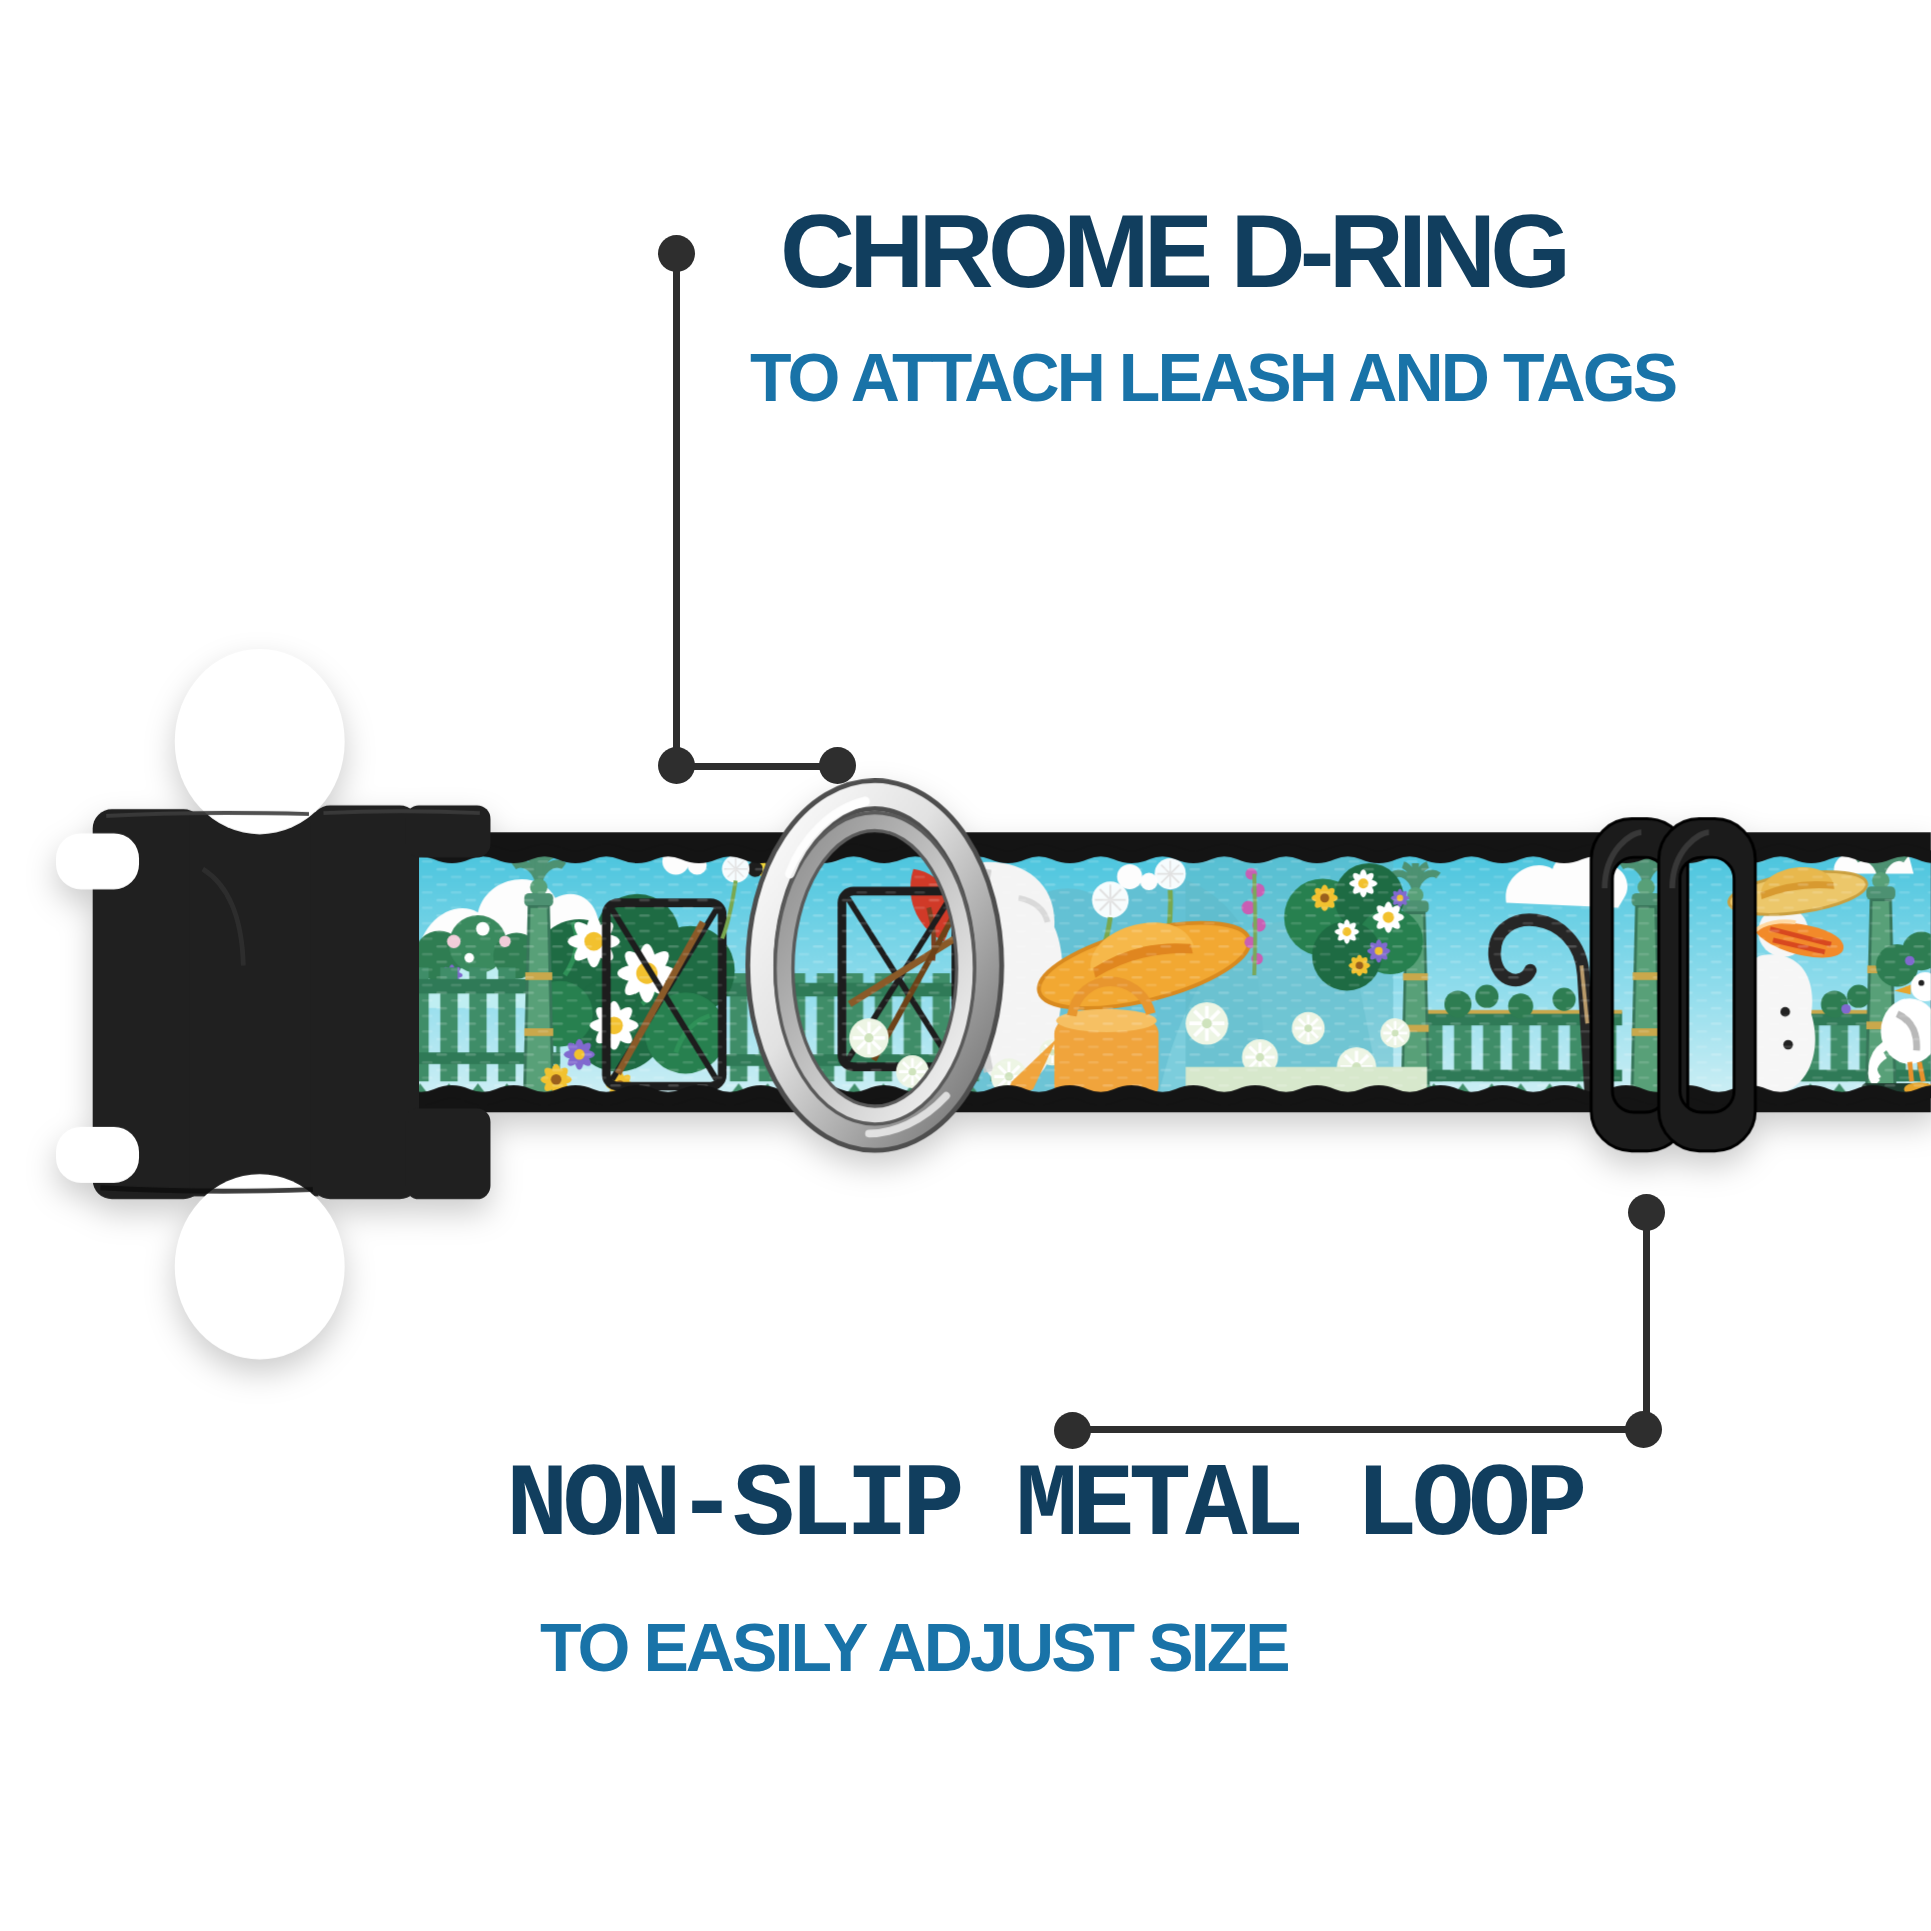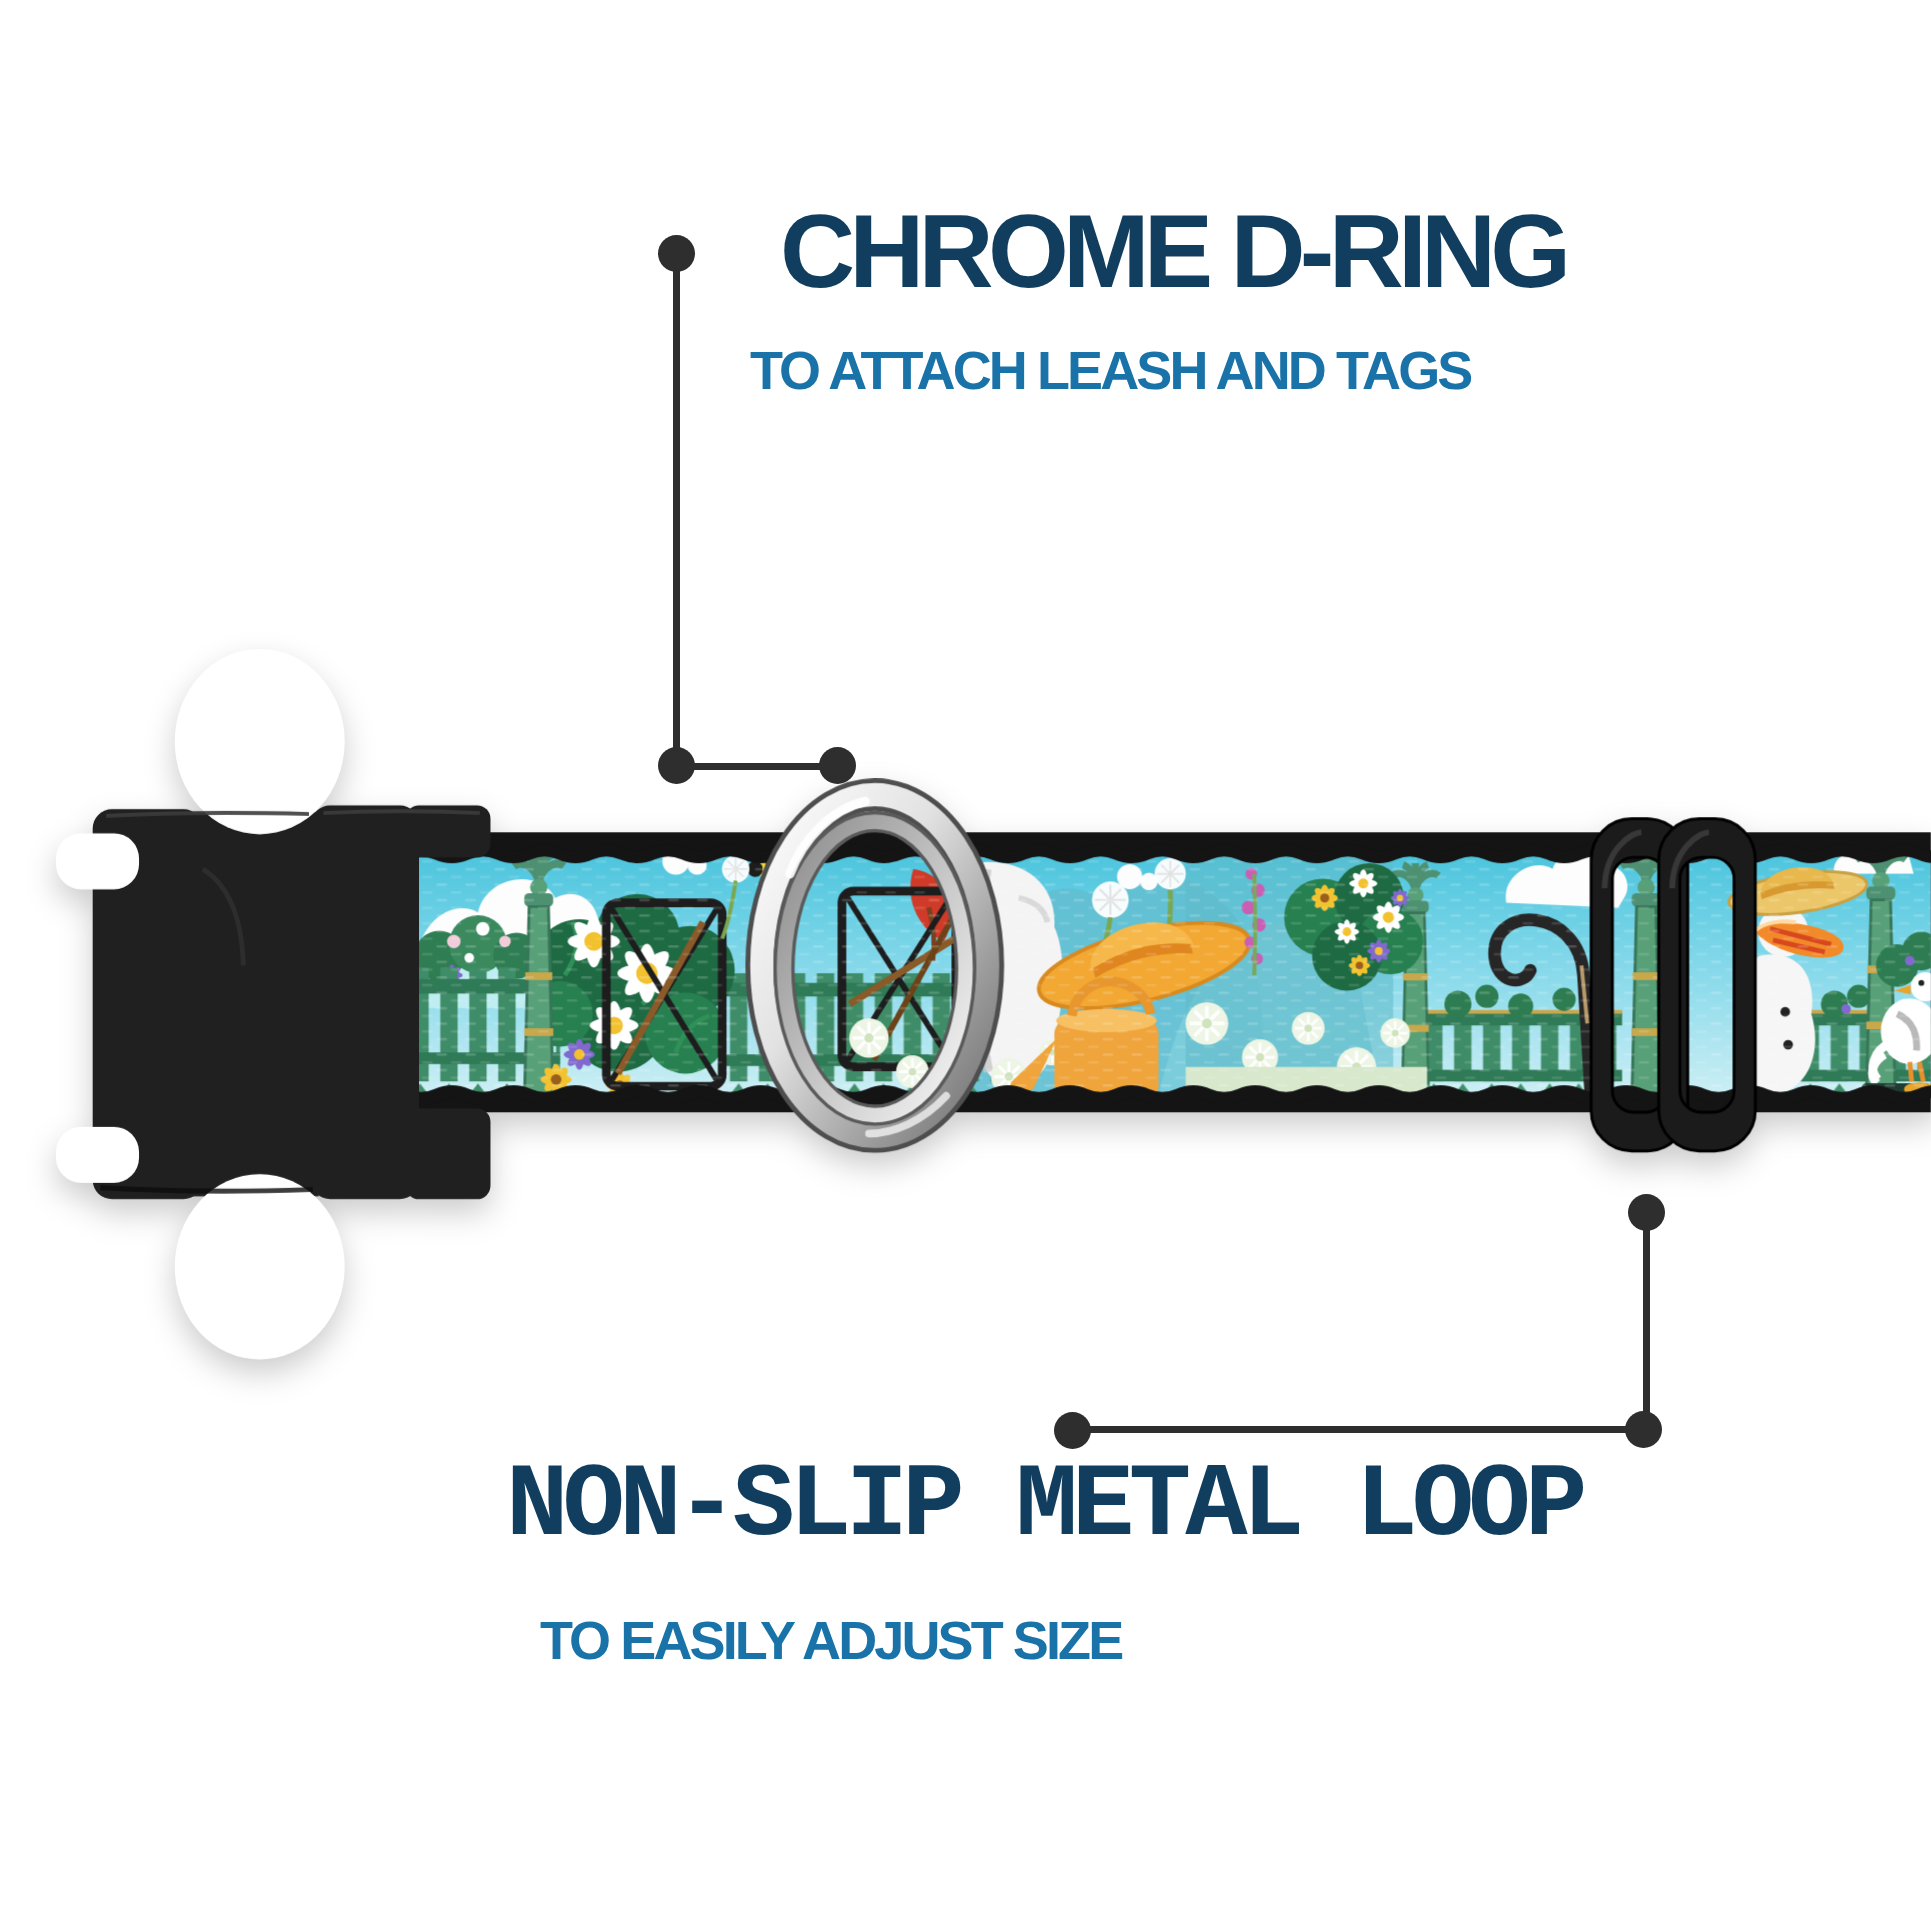--- a/index.html
+++ b/index.html
@@ -9,21 +9,21 @@
   }
   .art{position:absolute;left:0;top:0;width:1931px;height:1931px;z-index:1;}
   .callout-dot{position:absolute;width:37px;height:37px;border-radius:50%;background:#2e2e2e;z-index:3;}
   .callout-line{position:absolute;background:#2e2e2e;z-index:3;}
   .title{
     position:absolute;z-index:4;font-weight:700;color:#113e5e;
     font-size:104px;letter-spacing:-5.8px;line-height:1;white-space:nowrap;
   }
   .subtitle{
     position:absolute;z-index:4;font-weight:700;color:#1973a8;
-    font-size:54px;letter-spacing:-2.9px;line-height:1;white-space:nowrap;
+    font-size:68px;letter-spacing:-2.9px;line-height:1;white-space:nowrap;
   }
   #t1{left:736px;top:199px;margin-left:44px;}
   #s1{left:750px;top:343px;}
   #t2{left:506px;top:1454px;font-family:Liberation Mono, monospace;}
   #s2{left:540px;top:1585px;margin-top:28px;}
   
   #c1-dot-top{left:658px;top:235px;}
   #c1-vline{left:673px;top:253px;width:6.8px;height:513px;}
   #c1-dot-corner{left:658px;top:747px;}
   #c1-hline{left:676px;top:763px;width:161px;height:6.8px;}

